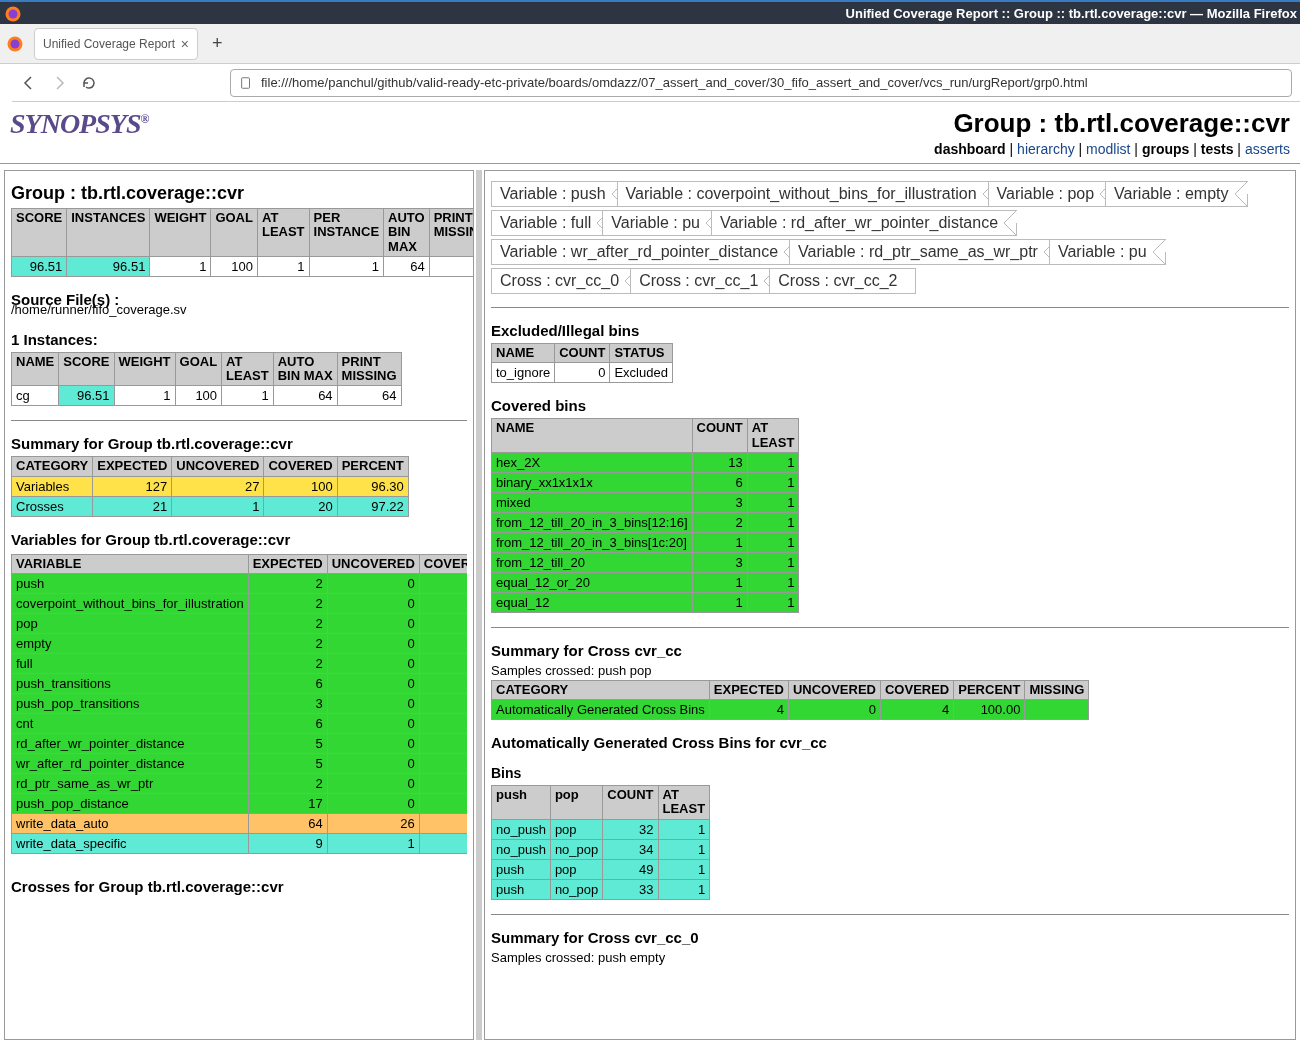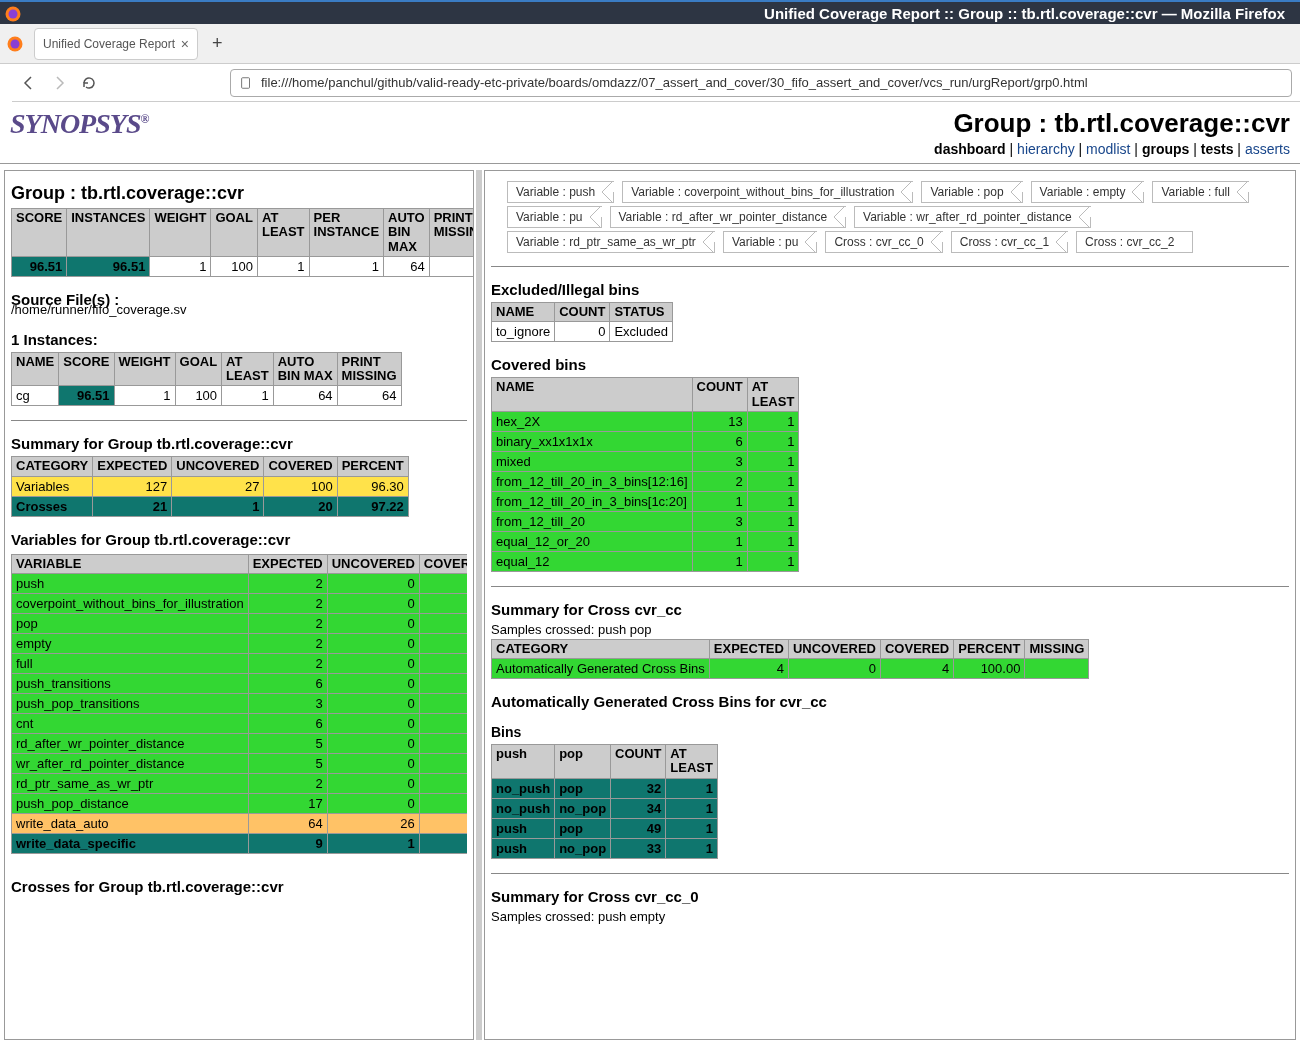--- a/index.html
+++ b/index.html
@@ -1,21 +1,21 @@
 <!DOCTYPE html>
 <html><head>
 <meta charset="utf-8">
 <style>
   * { box-sizing: border-box; }
   body { margin: 0; font-family: "Liberation Sans", Arial, sans-serif; font-size: 13px; background: #fff; color: #000; }
   
   
   .titlebar { background: #2d3543; color: #fff; height: 24px; display: flex; align-items: center; justify-content: center; position: relative; border-top: 2px solid #3a7cc4;}
   .titlebar .win-icon { position: absolute; left: 4px; top: 3px; width: 18px; height: 18px; }
-  .titlebar .win-title { font-size: 15px; font-weight: bold; position:absolute; right:15px; }
+  .titlebar .win-title { font-size: 13px; font-weight: bold; position:absolute; right:3px; }
   
   .tabbar { background: #f0f0f0; height: 40px; display: flex; align-items: center; padding: 4px 6px; border-bottom: 1px solid #ccc; gap: 6px; }
   .tabbar .tab { background: #fff; border: 1px solid #ccc; border-radius: 4px; height: 32px; width: 164px; display: flex; align-items: center; padding: 8px 8px; font-size: 12px; gap: 6px; position: relative; }
   .tabbar .tab .tab-title { flex: 1; overflow: hidden; white-space: nowrap; color:#555;}
   .tabbar .tab .tab-close { font-size: 14px; color: #666; cursor: pointer; }
   .tabbar .newtab { font-size: 18px; color: #444; padding: 0 8px; cursor: pointer; }
   
   .navbar { background: #fff; height: 38px; display: flex; align-items: center; padding: 0 8px; gap: 12px; border-bottom: 1px solid #ccc; margin-left: 12px; }
   .navbar .navbtn { width: 18px; height: 18px; color: #555; cursor: pointer; display:flex; align-items:center; justify-content:center;}
   .navbar .urlbar { flex: 1; margin-left: 120px; border: 1px solid #aaa; border-radius: 4px; height: 28px; display: flex; align-items: center; padding: 0 8px; gap: 8px; }
@@ -40,29 +40,29 @@
   
   h2.sec { font-size: 18px; font-weight: bold; margin: 6px 0 4px; }
   h3.sec { font-size: 15px; font-weight: bold; margin: 14px 0 4px; }
   
   
   table.cov { border-collapse: collapse; font-size: 13px; margin: 2px 0 10px; }
   table.cov th { background: #ccc; border: 1px solid #999; padding: 2px 4px; text-align: left; font-size: 13px; font-weight: bold; line-height: 1.1; vertical-align: top;}
   table.cov td { border: 1px solid #999; padding: 2px 4px; text-align: right; }
   table.cov td.l { text-align: left; }
   .bg-green { background: #33d733; }
-  .bg-lgreen { background: #0f766e; font-weight: bold; }
+  .bg-lgreen { background: #5eead4; }
   .bg-yellow { background: #ffe24a; }
   .bg-orange { background: #ffc266; }
   
   hr.sep { border: none; border-top: 1px solid #888; margin: 14px 0; }
   
   
   .chips { display: flex; flex-wrap: wrap; gap: 0; padding: 4px 0 10px; }
-  .chip { border: 1px solid #bbb; padding: 3px 18px 3px 8px; font-size: 12px; color: #333; position: relative; margin-bottom: 3px; margin-right:-8px; background:#fff;margin-left:16px;}
+  .chip { border: 1px solid #bbb; padding: 3px 18px 3px 8px; font-size: 16px; color: #333; position: relative; margin-bottom: 3px; margin-right:-8px; background:#fff;}
   .chip::after { content: ""; position: absolute; right: -1px; top: 0; bottom:0; width: 14px; background: linear-gradient(135deg, transparent 48%, #bbb 48%, #bbb 52%, #fff 52%), linear-gradient(45deg, #fff 48%, #bbb 48%, #bbb 52%, transparent 52%); background-size: 100% 50%; background-repeat: no-repeat; background-position: top, bottom;}
   .chip:last-child::after{ display:none;}
 
   .scroll-x { overflow-x: auto; }
   
   
   ::-webkit-scrollbar { width: 14px; height: 14px; }
   ::-webkit-scrollbar-thumb { background: #bbb; border-radius: 3px; }
   ::-webkit-scrollbar-track { background: #eee; }
 </style>

